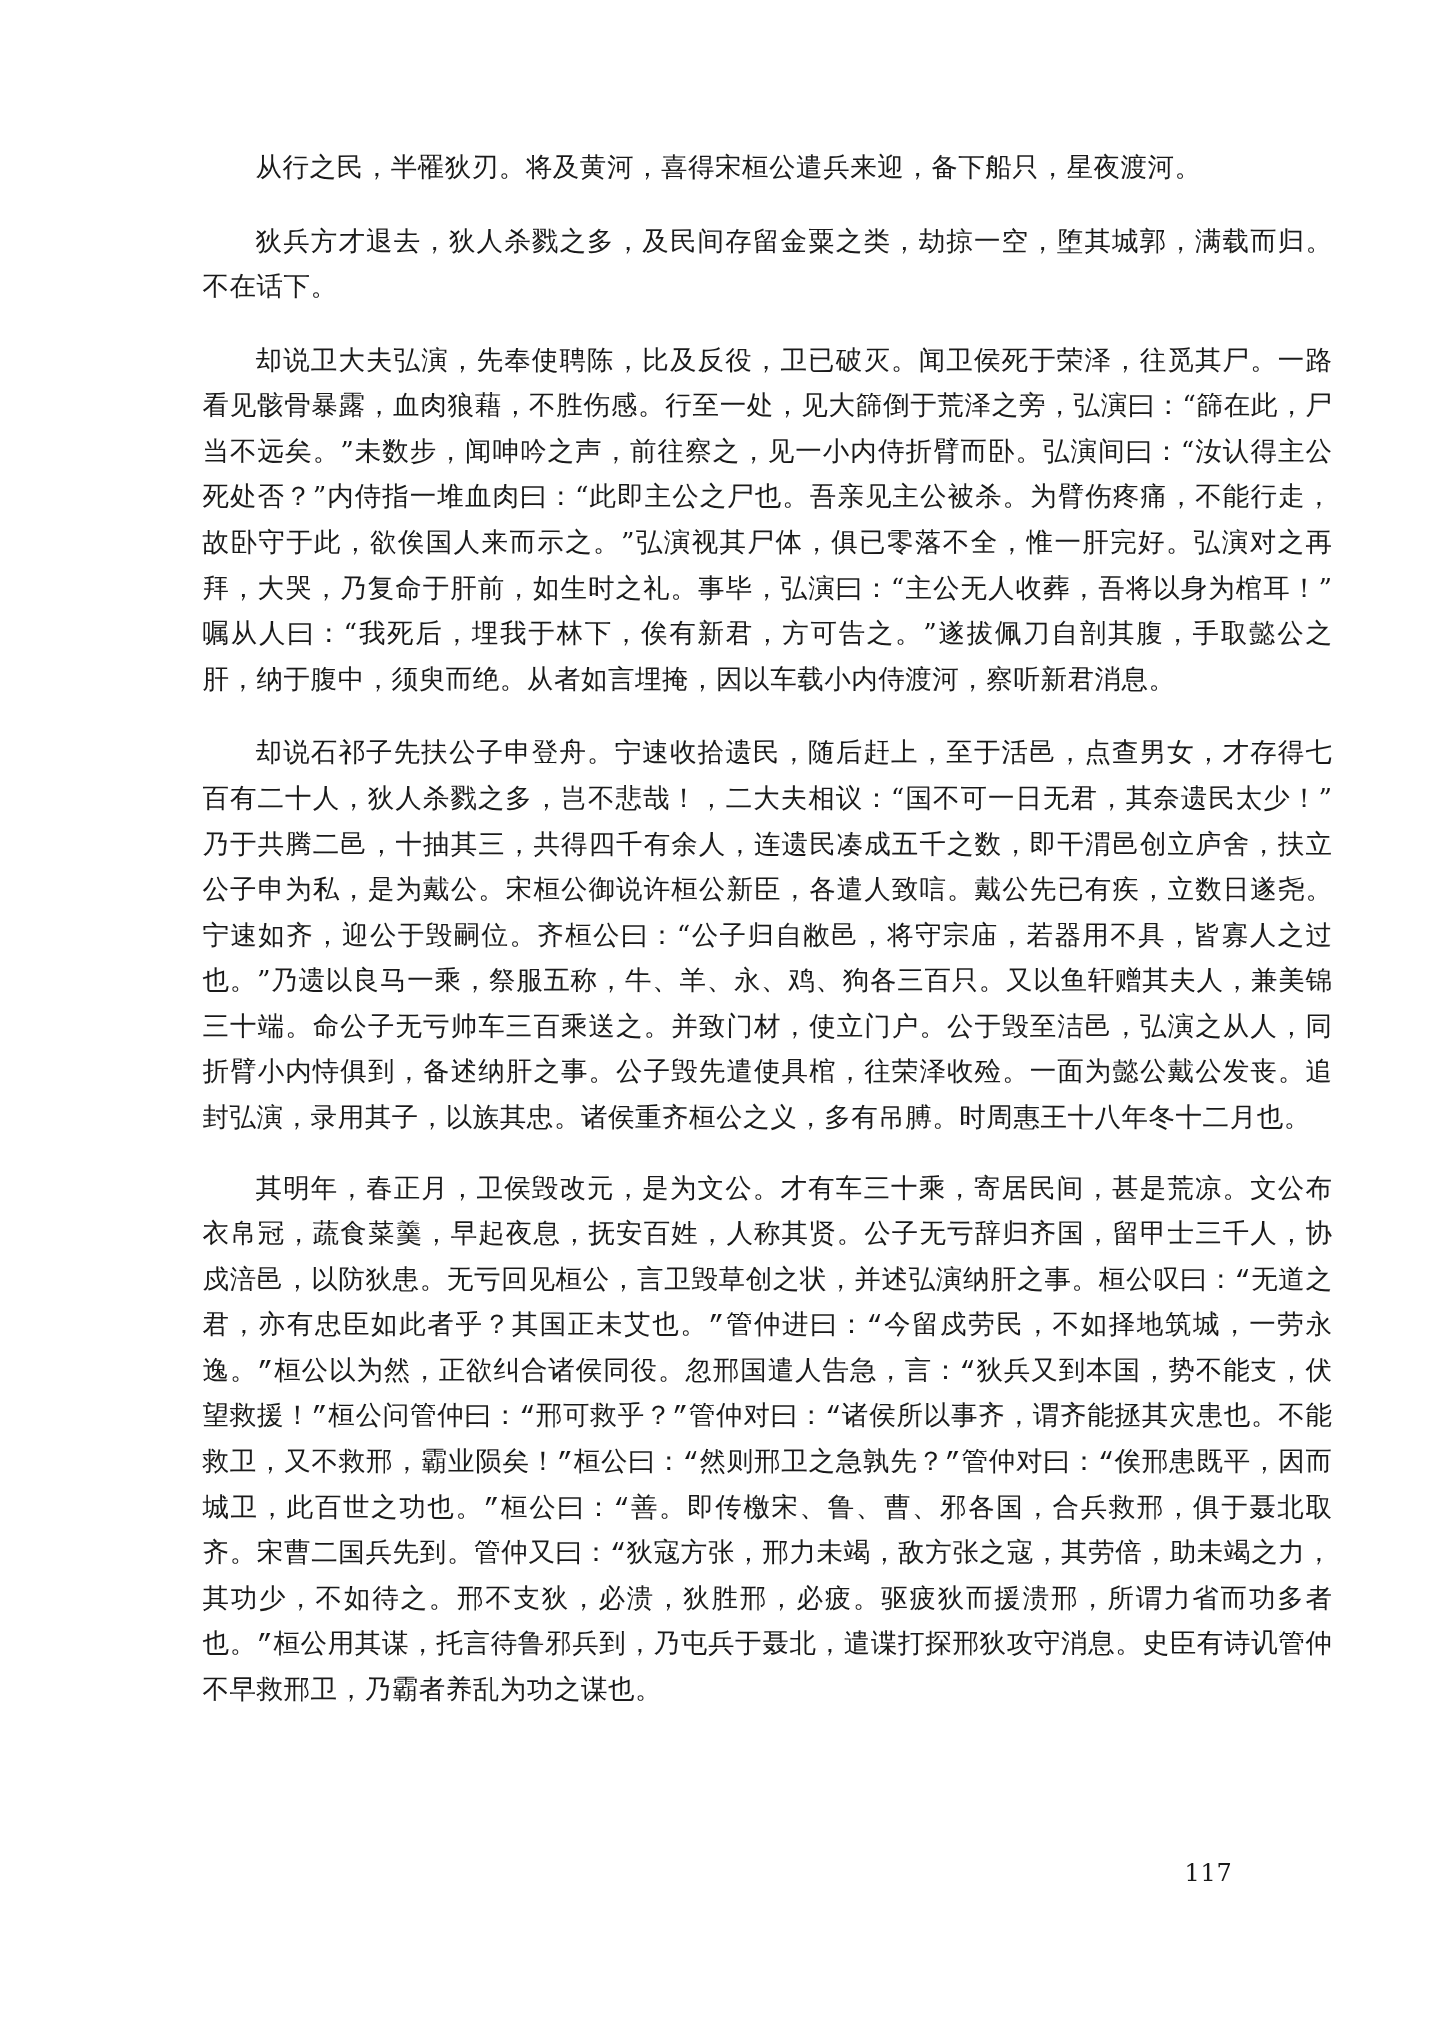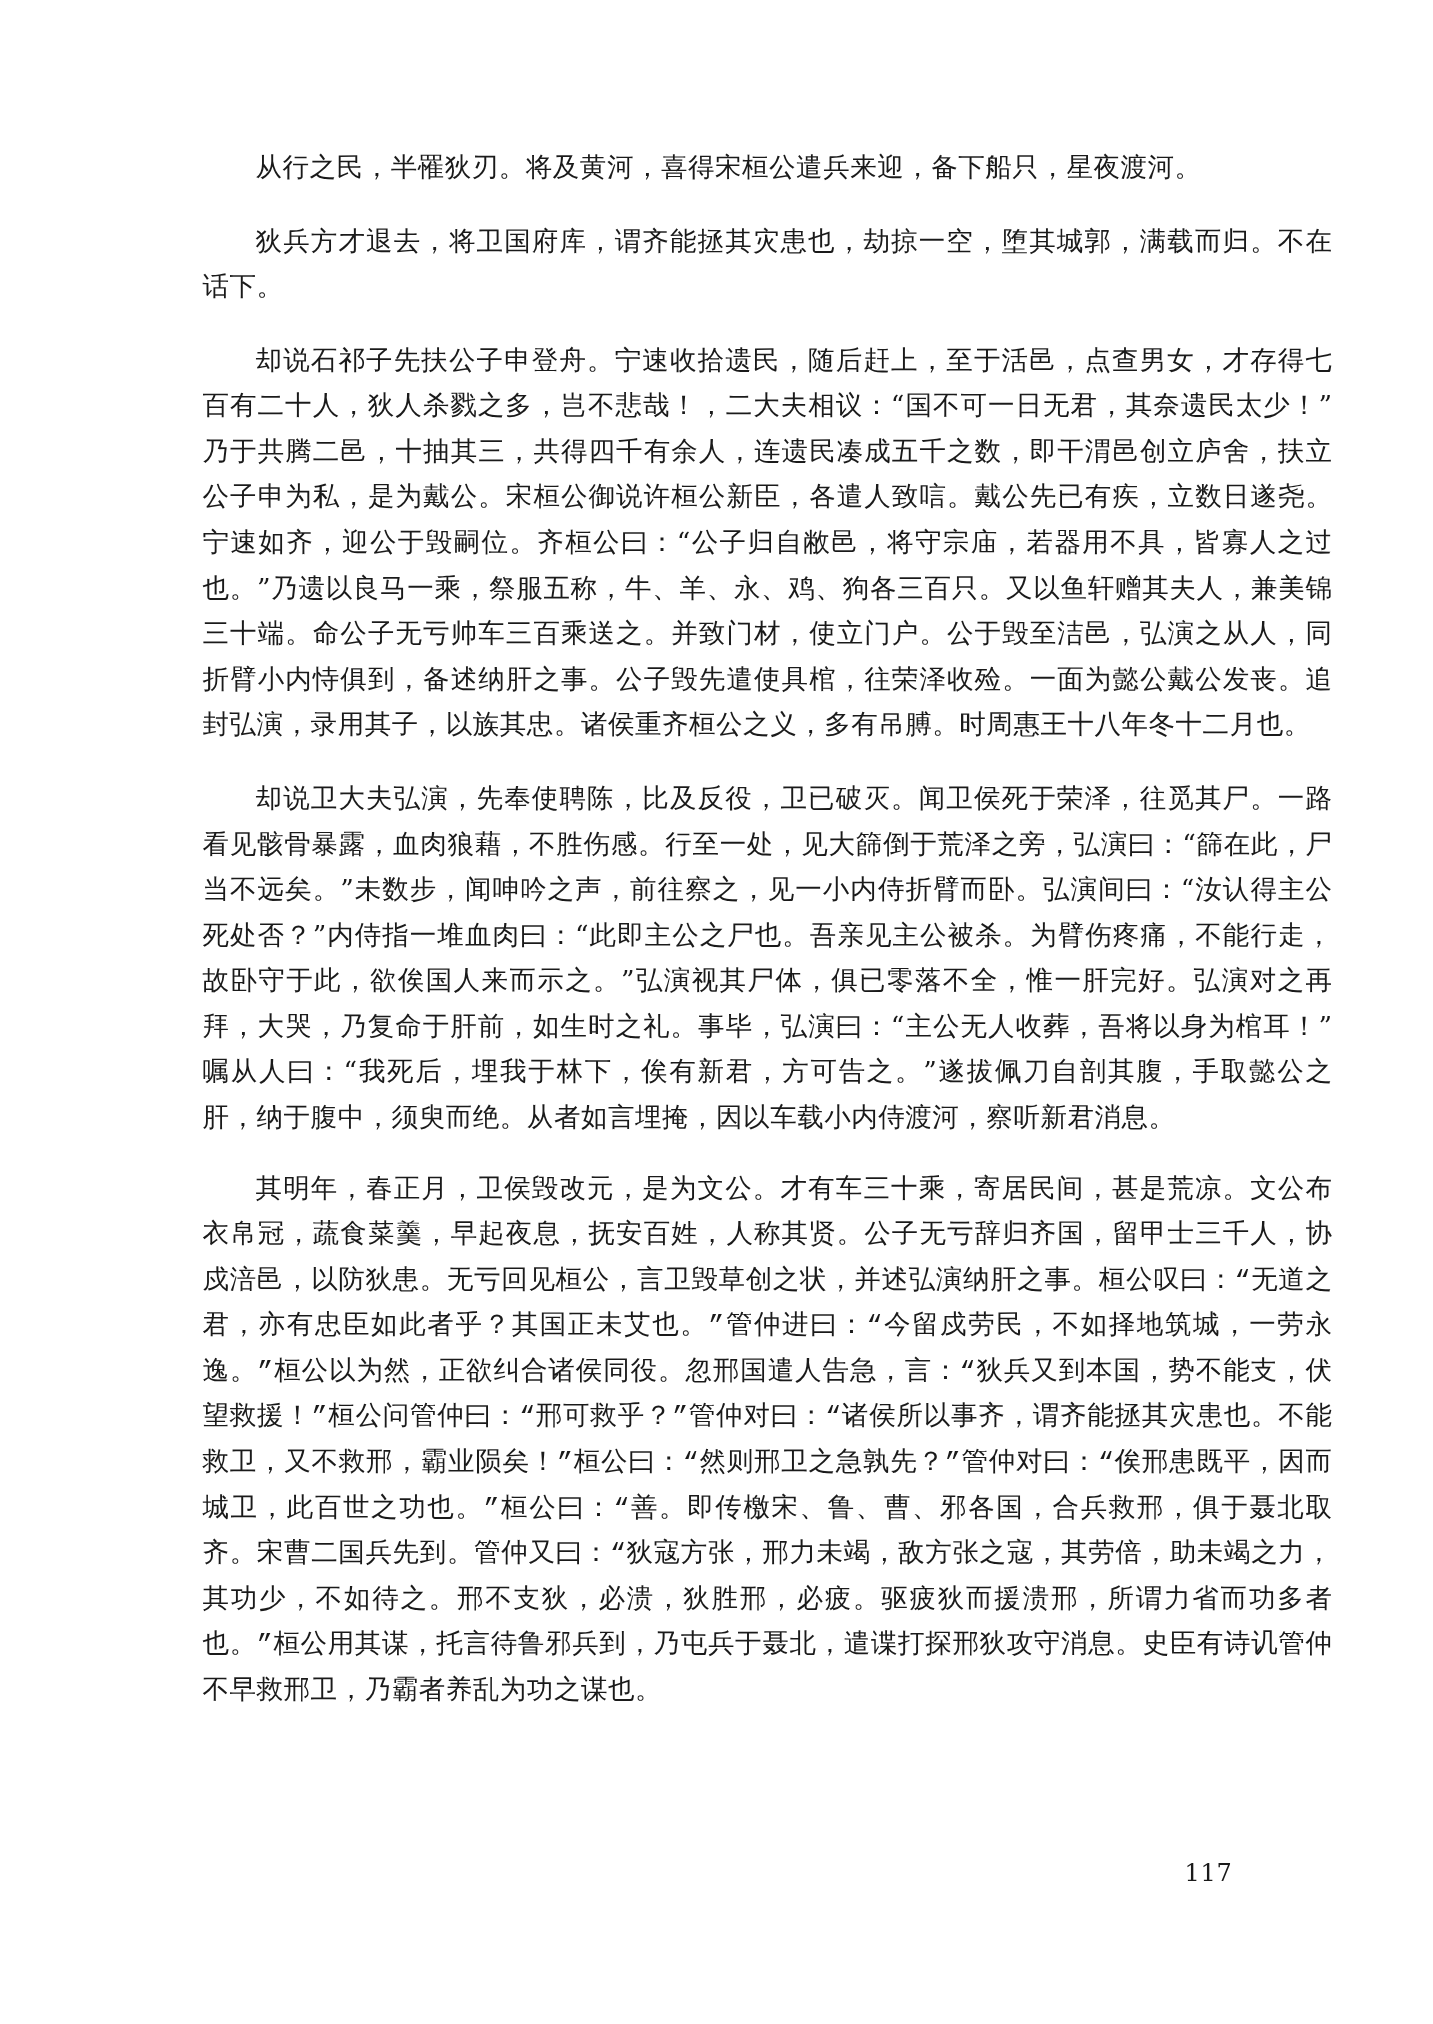--- a/index.html
+++ b/index.html
@@ -50,19 +50,19 @@
     letter-spacing: 0.03em;
     text-align: right;
   }
 </style>
 </head>
 <body>
 
 <div class="page">
   <div class="content">
     <p class="para">从行之民，半罹狄刃。将及黄河，喜得宋桓公遣兵来迎，备下船只，星夜渡河。</p>
-    <p class="para">狄兵方才退去，将卫国府库，谓齐能拯其灾患也，劫掠一空，堕其城郭，满载而归。不在话下。</p>
+    <p class="para">狄兵方才退去，狄人杀戮之多，及民间存留金粟之类，劫掠一空，堕其城郭，满载而归。不在话下。</p>
+    <p class="para">却说卫大夫弘演，先奉使聘陈，比及反役，卫已破灭。闻卫侯死于荣泽，往觅其尸。一路看见骸骨暴露，血肉狼藉，不胜伤感。行至一处，见大篩倒于荒泽之旁，弘演曰：“篩在此，尸当不远矣。”未数步，闻呻吟之声，前往察之，见一小内侍折臂而卧。弘演间曰：“汝认得主公死处否？”内侍指一堆血肉曰：“此即主公之尸也。吾亲见主公被杀。为臂伤疼痛，不能行走，故卧守于此，欲俟国人来而示之。”弘演视其尸体，俱已零落不全，惟一肝完好。弘演对之再拜，大哭，乃复命于肝前，如生时之礼。事毕，弘演曰：“主公无人收葬，吾将以身为棺耳！”嘱从人曰：“我死后，埋我于林下，俟有新君，方可告之。”遂拔佩刀自剖其腹，手取懿公之肝，纳于腹中，须臾而绝。从者如言埋掩，因以车载小内侍渡河，察听新君消息。</p>
     <p class="para">却说石祁子先扶公子申登舟。宁速收拾遗民，随后赶上，至于活邑，点查男女，才存得七百有二十人，狄人杀戮之多，岂不悲哉！，二大夫相议：“国不可一日无君，其奈遗民太少！”乃于共腾二邑，十抽其三，共得四千有余人，连遗民凑成五千之数，即干渭邑创立庐舍，扶立公子申为私，是为戴公。宋桓公御说许桓公新臣，各遣人致唁。戴公先已有疾，立数日遂尧。宁速如齐，迎公于毁嗣位。齐桓公曰：“公子归自敝邑，将守宗庙，若器用不具，皆寡人之过也。”乃遗以良马一乘，祭服五称，牛、羊、永、鸡、狗各三百只。又以鱼轩赠其夫人，兼美锦三十端。命公子无亏帅车三百乘送之。并致门材，使立门户。公于毁至洁邑，弘演之从人，同折臂小内恃俱到，备述纳肝之事。公子毁先遣使具棺，往荣泽收殓。一面为懿公戴公发丧。追封弘演，录用其子，以族其忠。诸侯重齐桓公之义，多有吊膊。时周惠王十八年冬十二月也。</p>
-    <p class="para">却说卫大夫弘演，先奉使聘陈，比及反役，卫已破灭。闻卫侯死于荣泽，往觅其尸。一路看见骸骨暴露，血肉狼藉，不胜伤感。行至一处，见大篩倒于荒泽之旁，弘演曰：“篩在此，尸当不远矣。”未数步，闻呻吟之声，前往察之，见一小内侍折臂而卧。弘演间曰：“汝认得主公死处否？”内侍指一堆血肉曰：“此即主公之尸也。吾亲见主公被杀。为臂伤疼痛，不能行走，故卧守于此，欲俟国人来而示之。”弘演视其尸体，俱已零落不全，惟一肝完好。弘演对之再拜，大哭，乃复命于肝前，如生时之礼。事毕，弘演曰：“主公无人收葬，吾将以身为棺耳！”嘱从人曰：“我死后，埋我于林下，俟有新君，方可告之。”遂拔佩刀自剖其腹，手取懿公之肝，纳于腹中，须臾而绝。从者如言埋掩，因以车载小内侍渡河，察听新君消息。</p>
     <p class="para">其明年，春正月，卫侯毁改元，是为文公。才有车三十乘，寄居民间，甚是荒凉。文公布衣帛冠，蔬食菜羹，早起夜息，抚安百姓，人称其贤。公子无亏辞归齐国，留甲士三千人，协戍涪邑，以防狄患。无亏回见桓公，言卫毁草创之状，并述弘演纳肝之事。桓公叹曰：“无道之君，亦有忠臣如此者乎？其国正未艾也。”管仲进曰：“今留戍劳民，不如择地筑城，一劳永逸。”桓公以为然，正欲纠合诸侯同役。忽邢国遣人告急，言：“狄兵又到本国，势不能支，伏望救援！”桓公问管仲曰：“邢可救乎？”管仲对曰：“诸侯所以事齐，谓齐能拯其灾患也。不能救卫，又不救邢，霸业陨矣！”桓公曰：“然则邢卫之急孰先？”管仲对曰：“俟邢患既平，因而城卫，此百世之功也。”桓公曰：“善。即传檄宋、鲁、曹、邪各国，合兵救邢，俱于聂北取齐。宋曹二国兵先到。管仲又曰：“狄寇方张，邢力未竭，敌方张之寇，其劳倍，助未竭之力，其功少，不如待之。邢不支狄，必溃，狄胜邢，必疲。驱疲狄而援溃邢，所谓力省而功多者也。”桓公用其谋，托言待鲁邪兵到，乃屯兵于聂北，遣谍打探邢狄攻守消息。史臣有诗讥管仲不早救邢卫，乃霸者养乱为功之谋也。</p>
   </div>
   <div class="page-number">117</div>
 </div>
 
 </body></html>

